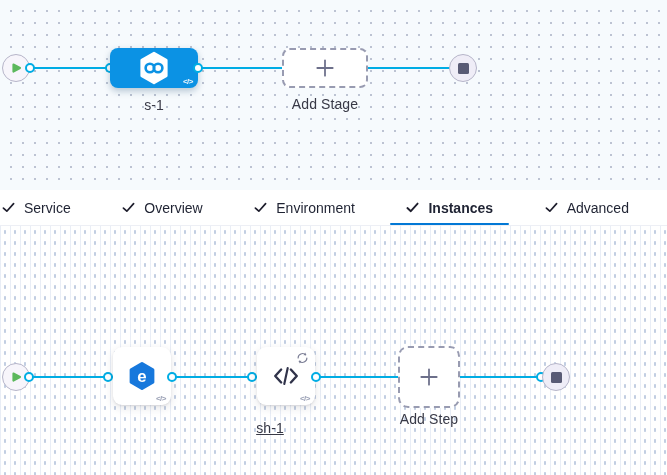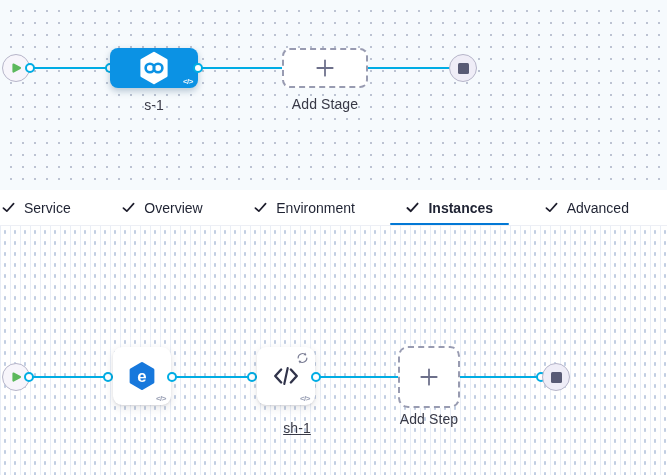--- a/index.html
+++ b/index.html
@@ -175,17 +175,17 @@
         <line x1="10" y1="3" x2="10" y2="17" stroke="#6c6f8a" stroke-width="1.6" stroke-linecap="round"></line>
         <line x1="3" y1="10" x2="17" y2="10" stroke="#6c6f8a" stroke-width="1.6" stroke-linecap="round"></line>
       </svg>
     </div>
 
     <div class="port" style="left:536px;top:146px;"></div>
     <div class="endpoint stop" style="left:542px;top:137px;">
       <div class="stop-square"></div>
     </div>
 
-    <div class="node-label" style="left:247px;top:194px;width:100px;text-decoration:underline;">sh-1</div>
+    <div class="node-label" style="left:220px;top:194px;width:100px;text-decoration:underline;">sh-1</div>
     <div class="node-label" style="left:379px;top:185px;width:100px;">Add Step</div>
   </div>
 
 </div>
 
 </body></html>

